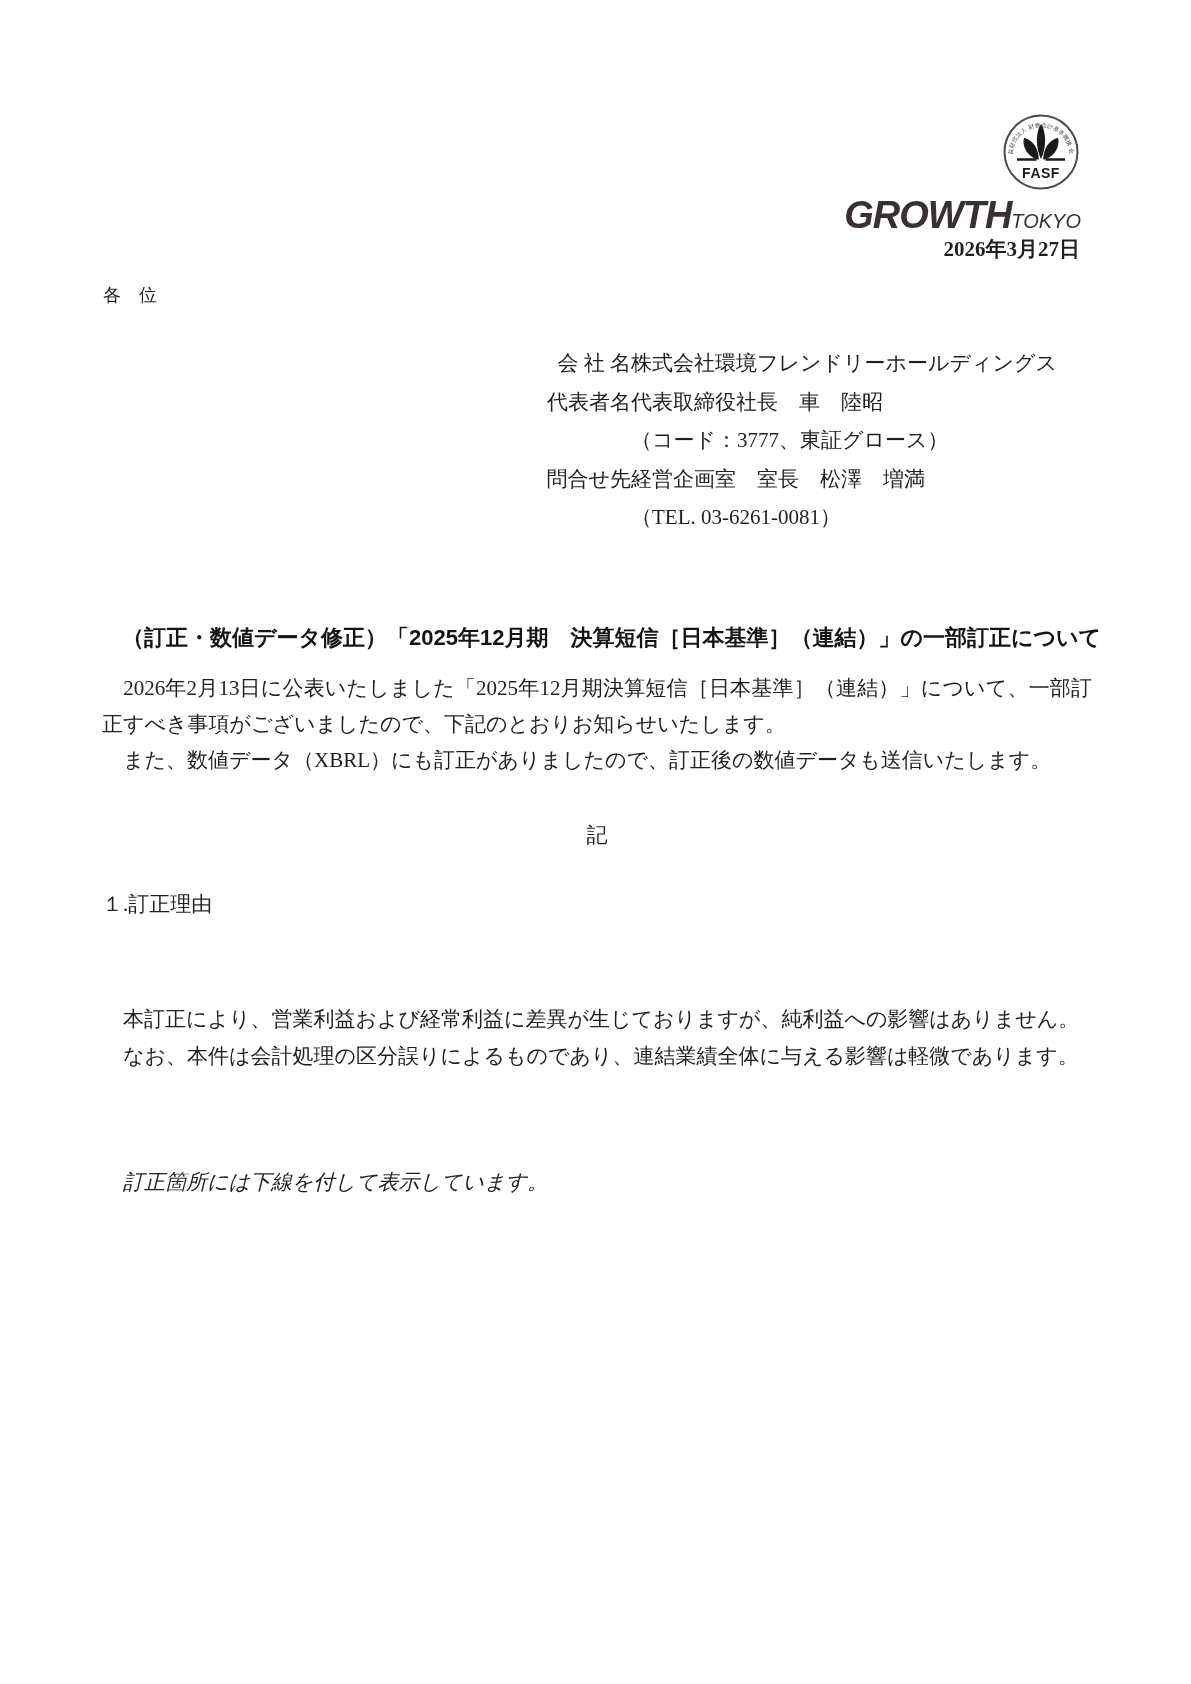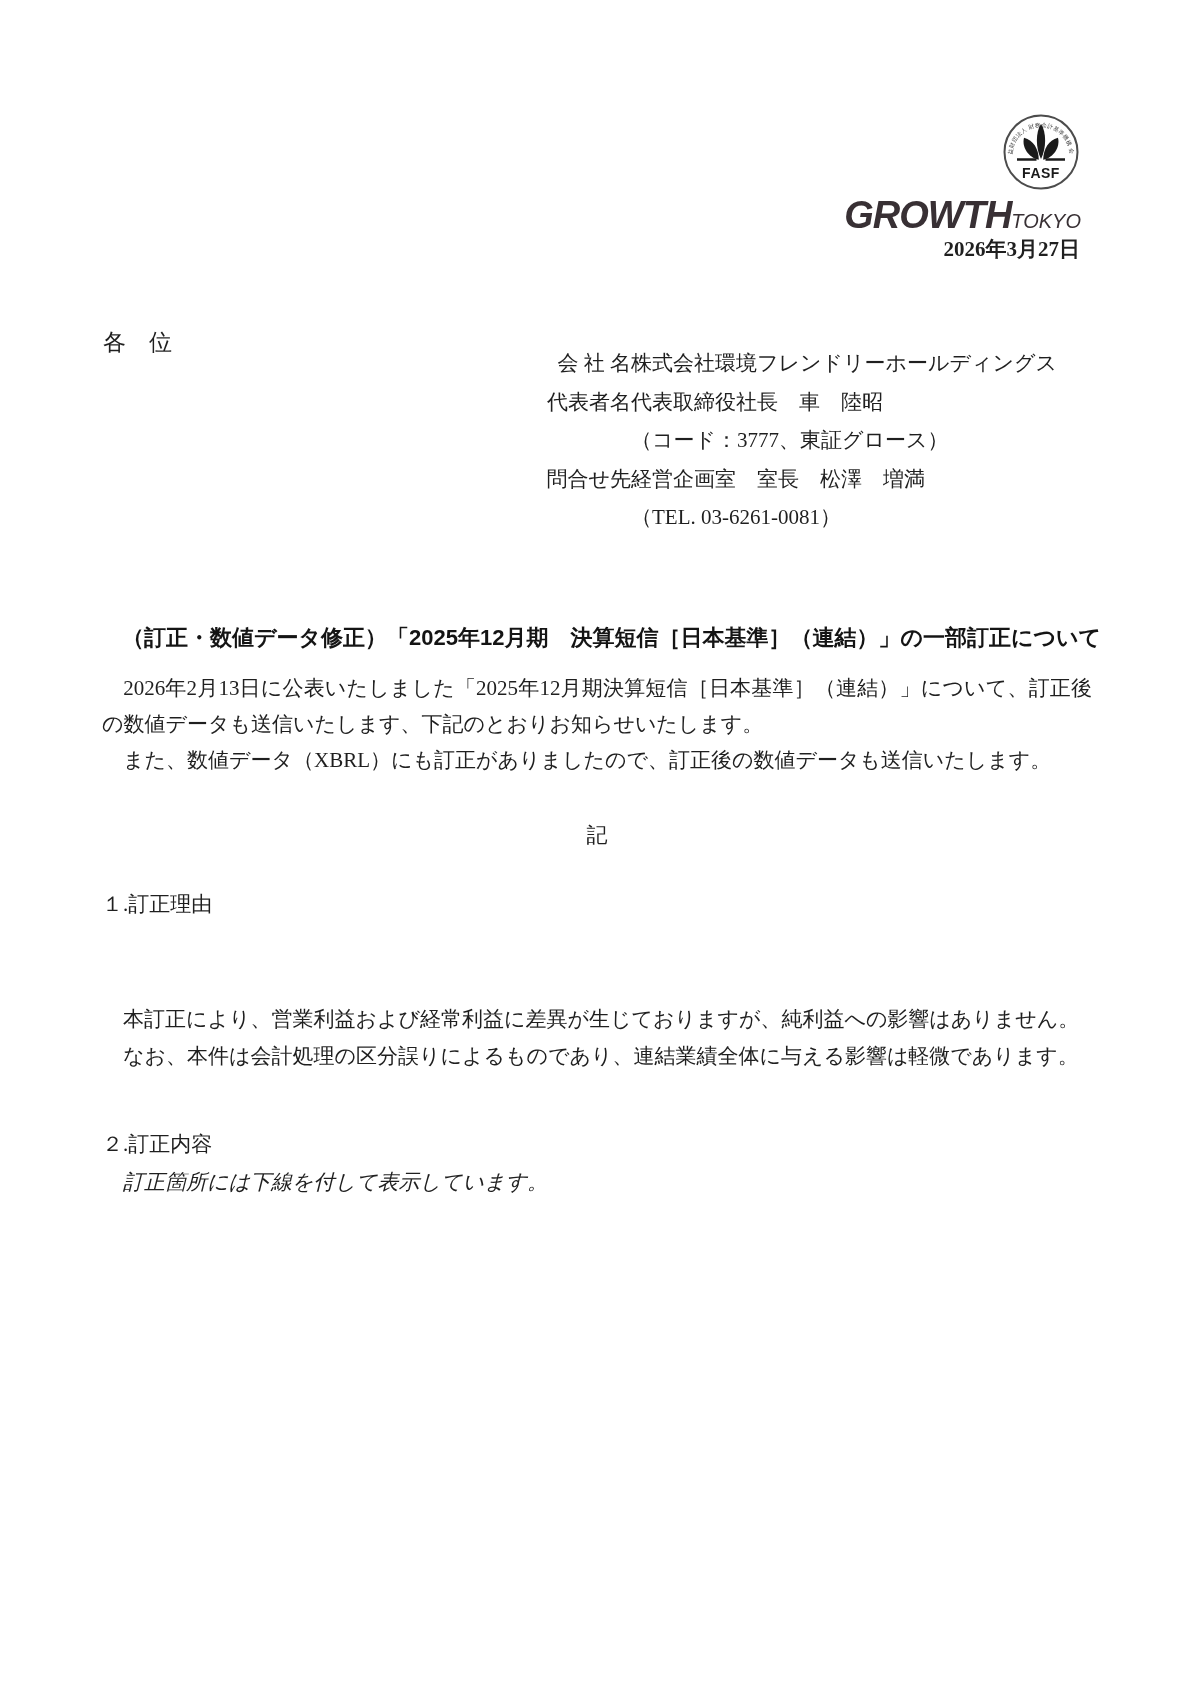--- a/index.html
+++ b/index.html
@@ -54,23 +54,22 @@
     top: 236px;
     right: 111px;
     font-size: 21px;
     line-height: 26px;
     font-weight: bold;
   }
   .recipient {
     position: absolute;
     top: 281px;
     left: 103px;
-    font-size: 23px;
+    font-size: 18px;
     line-height: 28px;
-    margin-top: 48px;
   }
 
   
   .company-info {
     position: absolute;
     top: 344px;
     left: 518px;
     font-size: 21px;
   }
   .ci-row {
@@ -168,24 +167,23 @@
       <span class="ci-value">経営企画室　室長　松澤　増満</span>
     </div>
     <div class="ci-row">
       <span class="ci-label"></span>
       <span class="ci-value">（TEL. 03-6261-0081）</span>
     </div>
   </div>
 
   <h1 class="doc-title">（訂正・数値データ修正）「2025年12月期　決算短信［日本基準］（連結）」の一部訂正について</h1>
 
-  <p class="para p-intro1">　2026年2月13日に公表いたしました「2025年12月期決算短信［日本基準］（連結）」について、訂正後の数値データも送信いたします、下記のとおりお知らせいたします。</p>
+  <p class="para p-intro1">　2026年2月13日に公表いたしました「2025年12月期決算短信［日本基準］（連結）」について、一部訂正すべき事項がございましたので、下記のとおりお知らせいたします。</p>
   <p class="para p-intro2">　また、数値データ（XBRL）にも訂正がありましたので、訂正後の数値データも送信いたします。</p>
   <p class="para p-ki">記</p>
 
   <p class="para p-s1-head">１.訂正理由</p>
   <p class="para p-s1-3">　なお、本件は会計処理の区分誤りによるものであり、連結業績全体に与える影響は軽微であります。</p>
   <p class="para p-s1-2">　本訂正により、営業利益および経常利益に差異が生じておりますが、純利益への影響はありません。</p>
 
-  <p class="para p-s2-head">２.訂正内容</p>
   <p class="para p-s2-1">　訂正箇所には下線を付して表示しています。</p>
 
 </div>
 
 </body></html>

